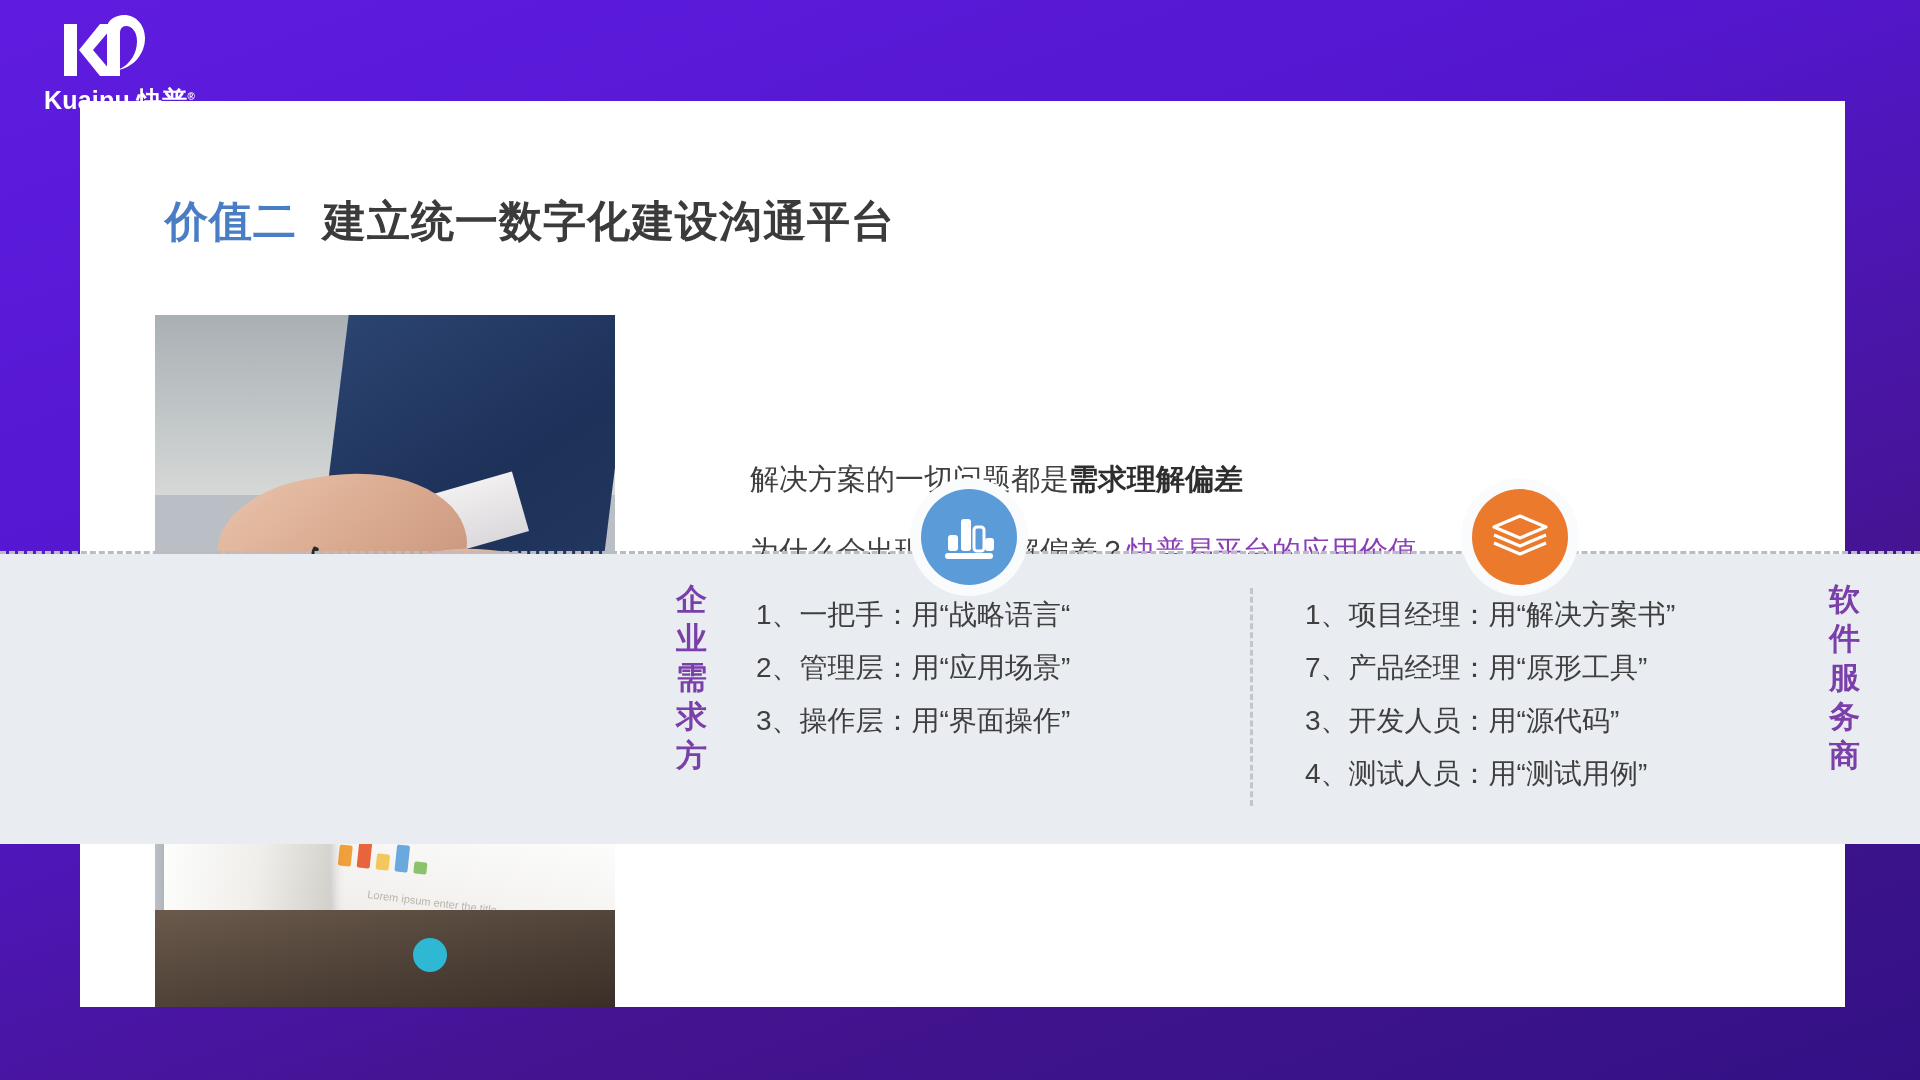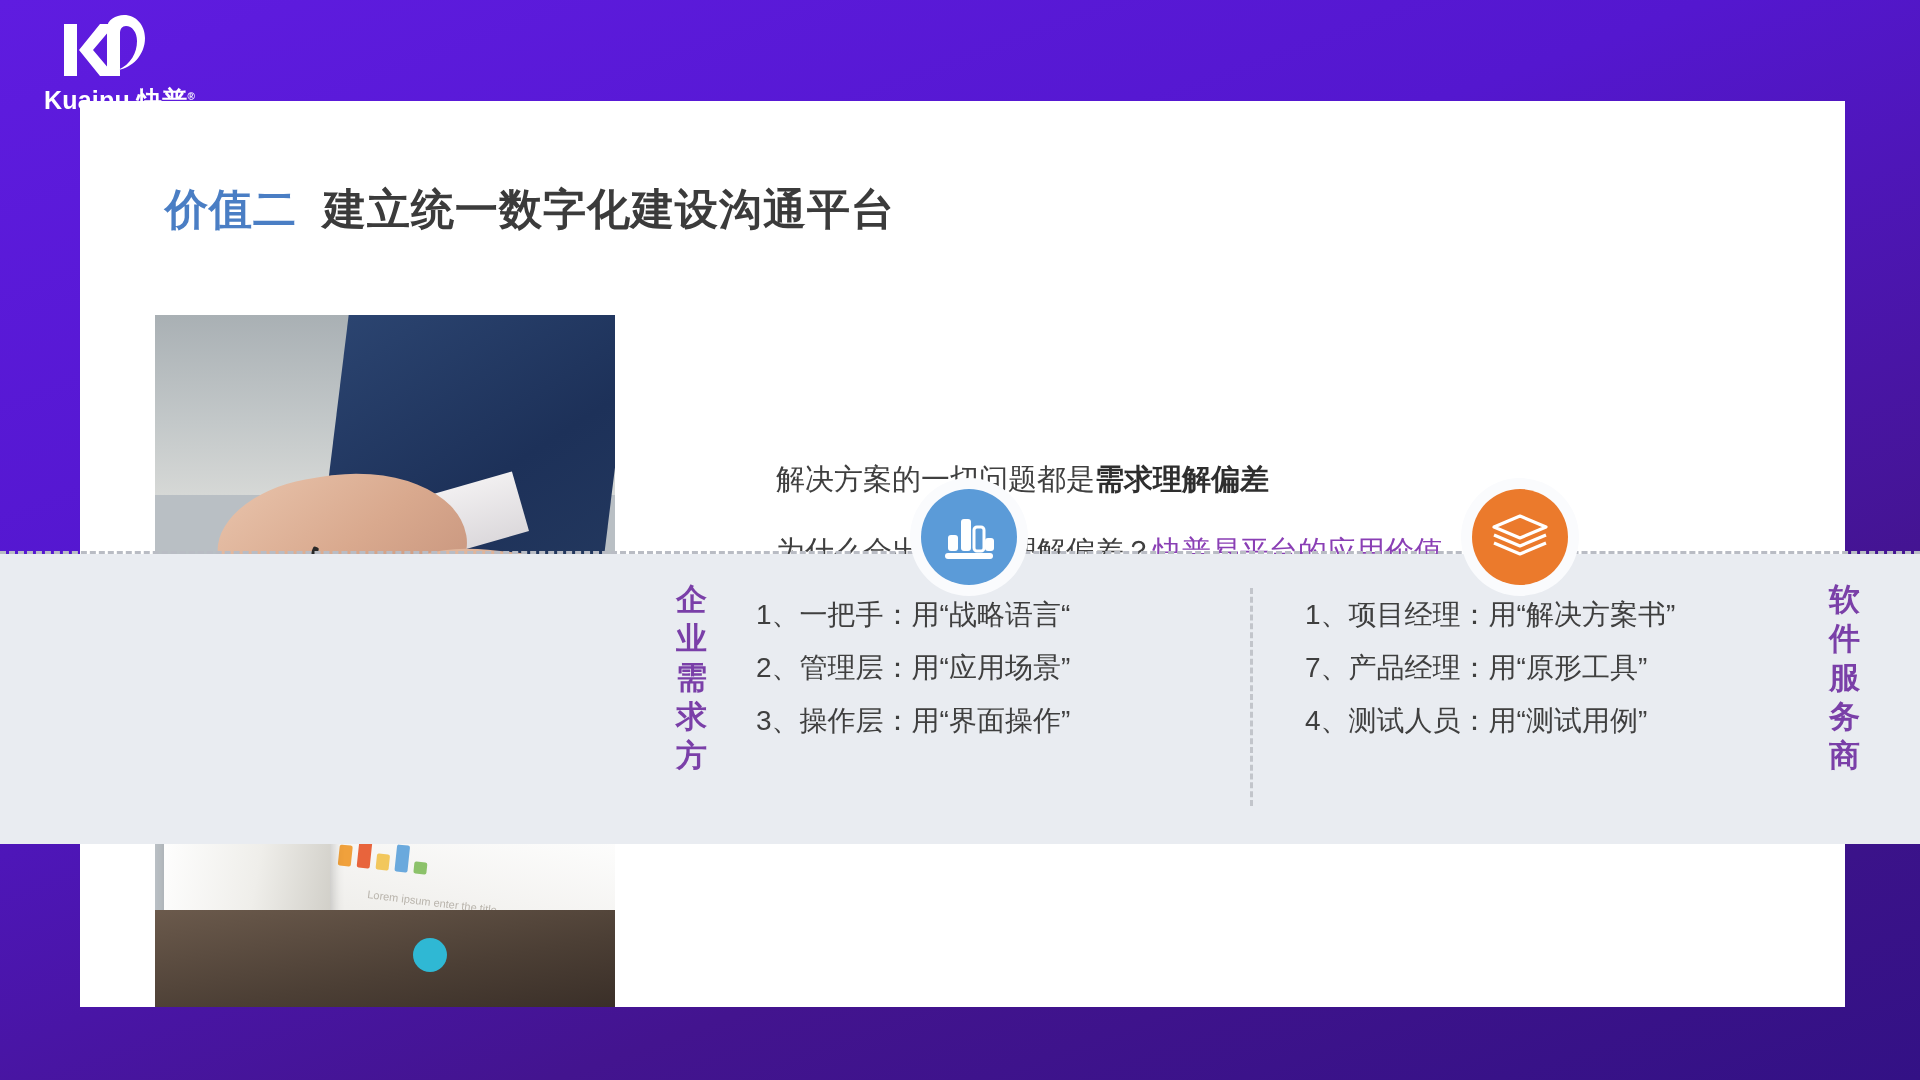--- a/index.html
+++ b/index.html
@@ -49,20 +49,21 @@
   
   #title-row {
     position: absolute; left: 85px; top: 80px;
     display: flex; align-items: baseline;
     white-space: nowrap;
   }
   #title-kicker {
     color: #4a7ec4;
     font-size: 43px; font-weight: bold;
     letter-spacing: 1px;
+    margin-top: 12px;
   }
   #title-main {
     color: #3b3b3b;
     font-size: 43px; font-weight: bold;
     letter-spacing: 1px;
     margin-left: 26px;
   }
 
   
   #photo {
@@ -173,21 +174,20 @@
   
   #lead {
     position: absolute; left: 670px; top: 342px;
     width: 1000px;
   }
   #lead .ln {
     color: #3f3f3f;
     font-size: 29px;
     line-height: 72px;
     white-space: nowrap;
-    margin-left: 26px;
   }
   #lead .bold { font-weight: bold; color: #2e2e2e; }
   #lead .accent { color: #8a3fb5; }
 
   
   #band {
     position: absolute; left: 0; top: 554px;
     width: 1920px; height: 290px;
     background: #e9ecf1;
   }
@@ -342,17 +342,18 @@
 
   <div id="col-right">
     <div id="vlabel-right" class="vlabel" style="white-space: pre-line;">软
 件
 服
 务
 商</div>
     <div id="items-right" class="items">
       <div class="item">1、项目经理：用“解决方案书”</div>
       <div class="item">7、产品经理：用“原形工具”</div>
+      <div class="item">3、开发人员：用“源代码”</div>
       <div class="item">4、测试人员：用“测试用例”</div>
     </div>
   </div>
 
 </div>
 
 </body></html>

